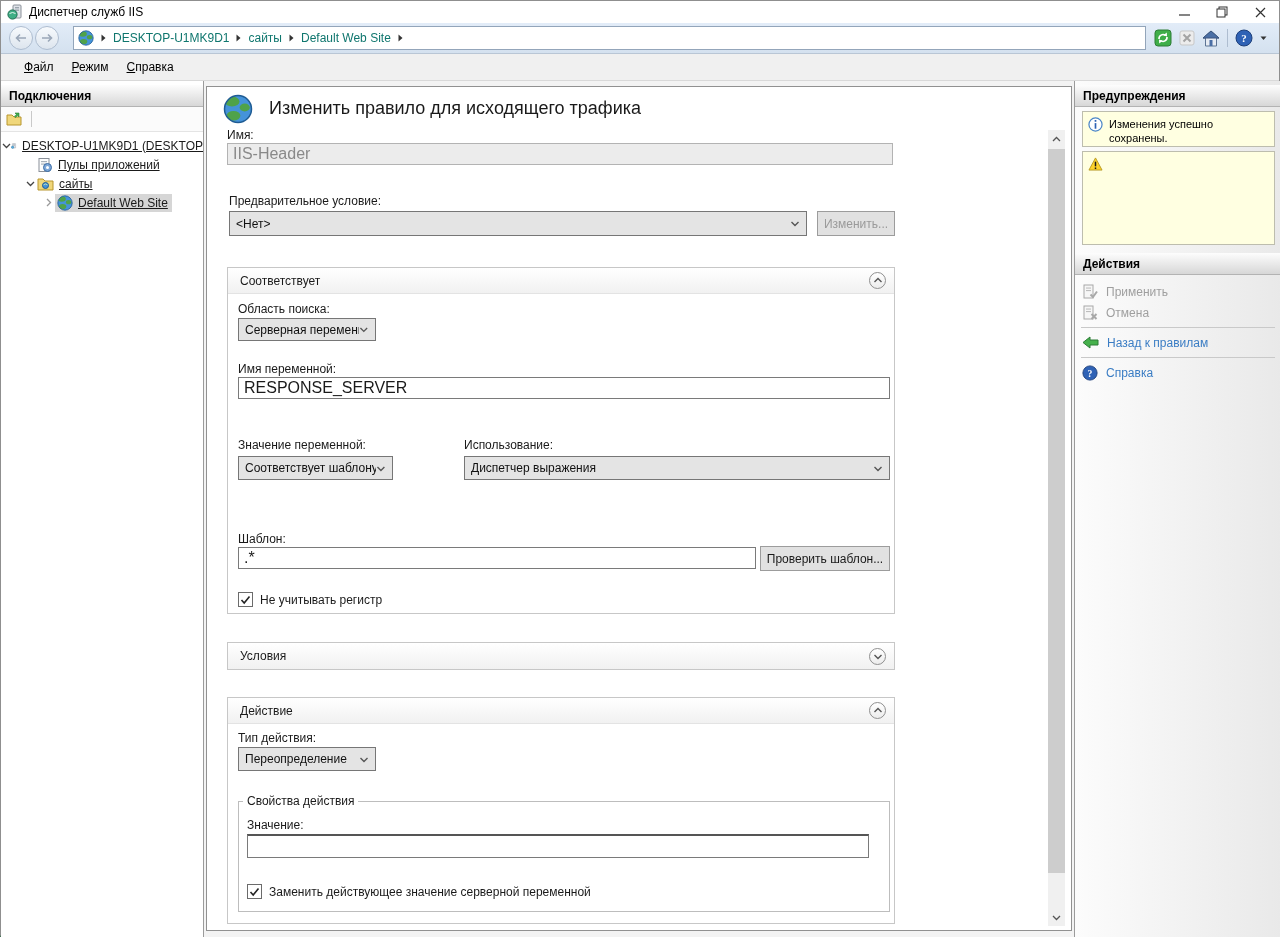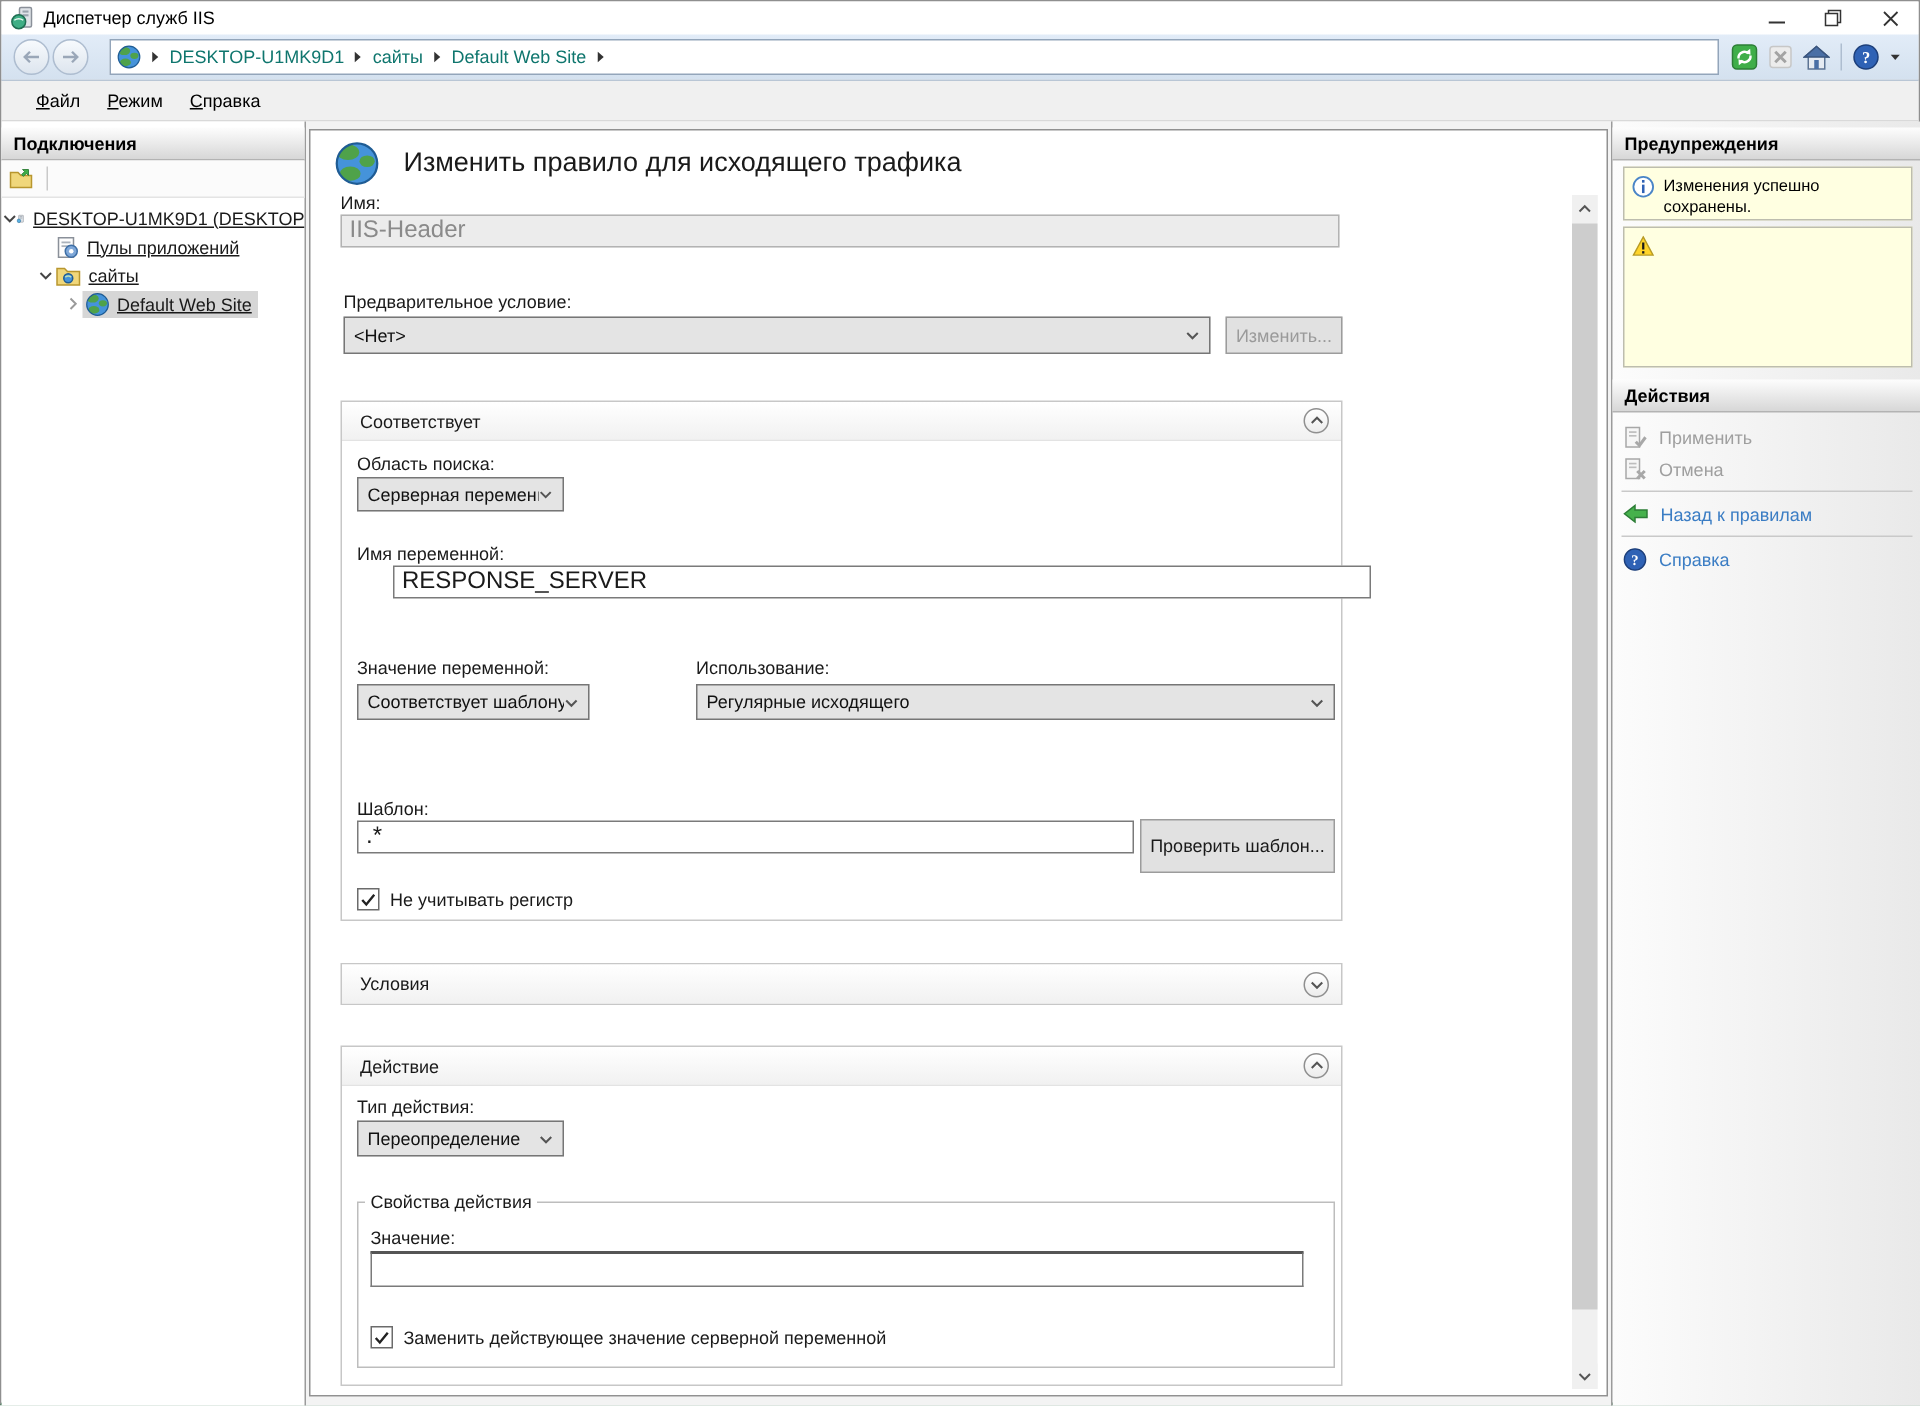--- a/index.html
+++ b/index.html
@@ -299,38 +299,38 @@
             </span>
         </div>
         <div class="lbl" style="left:10px; top:34px">Область поиска:</div>
         <div class="combo" style="left:10px; top:50px; width:138px; height:23px">
           <span class="ctext">Серверная переменн</span>
           <svg width="10" height="7" viewBox="0 0 10 7">
               <use href="#ic-chevdown"></use>
             </svg>
         </div>
         <div class="lbl" style="left:10px; top:94px">Имя переменной:</div>
-        <input class="tbox" style="left: 10px; top: 109px; width: 652px; height: 22px; margin-left: 24px;" value="RESPONSE_SERVER">
+        <input class="tbox" style="left: 10px; top: 109px; width: 652px; height: 22px;" value="RESPONSE_SERVER">
         <div class="lbl" style="left:10px; top:170px">Значение переменной:</div>
         <div class="combo" style="left:10px; top:188px; width:155px; height:24px">
           <span class="ctext">Соответствует шаблону</span>
           <svg width="10" height="7" viewBox="0 0 10 7">
               <use href="#ic-chevdown"></use>
             </svg>
         </div>
         <div class="lbl" style="left:236px; top:170px">Использование:</div>
         <div class="combo" style="left:236px; top:188px; width:426px; height:24px">
-          <span class="ctext">Регулярные исходящего</span>
+          <span class="ctext">Диспетчер выражения</span>
           <svg width="10" height="7" viewBox="0 0 10 7">
               <use href="#ic-chevdown"></use>
             </svg>
         </div>
         <div class="lbl" style="left:10px; top:264px">Шаблон:</div>
         <input class="tbox" style="left: 10px; top: 279px; width: 518px; height: 22px;" value=".*">
-        <div class="btn" style="left:532px; top:278px; width:130px; height:36px">Проверить шаблон...</div>
+        <div class="btn" style="left:532px; top:278px; width:130px; height:25px">Проверить шаблон...</div>
         <div class="chkrow" style="left:10px; top:324px">
           <span class="chk">
               <svg width="11" height="10">
                 <path d="M1.5 5 L4.2 8 L9.5 1.5" fill="none" stroke="#222" stroke-width="1.6"></path>
               </svg>
             </span>
           <span>Не учитывать регистр</span>
         </div>
       </div>
 

